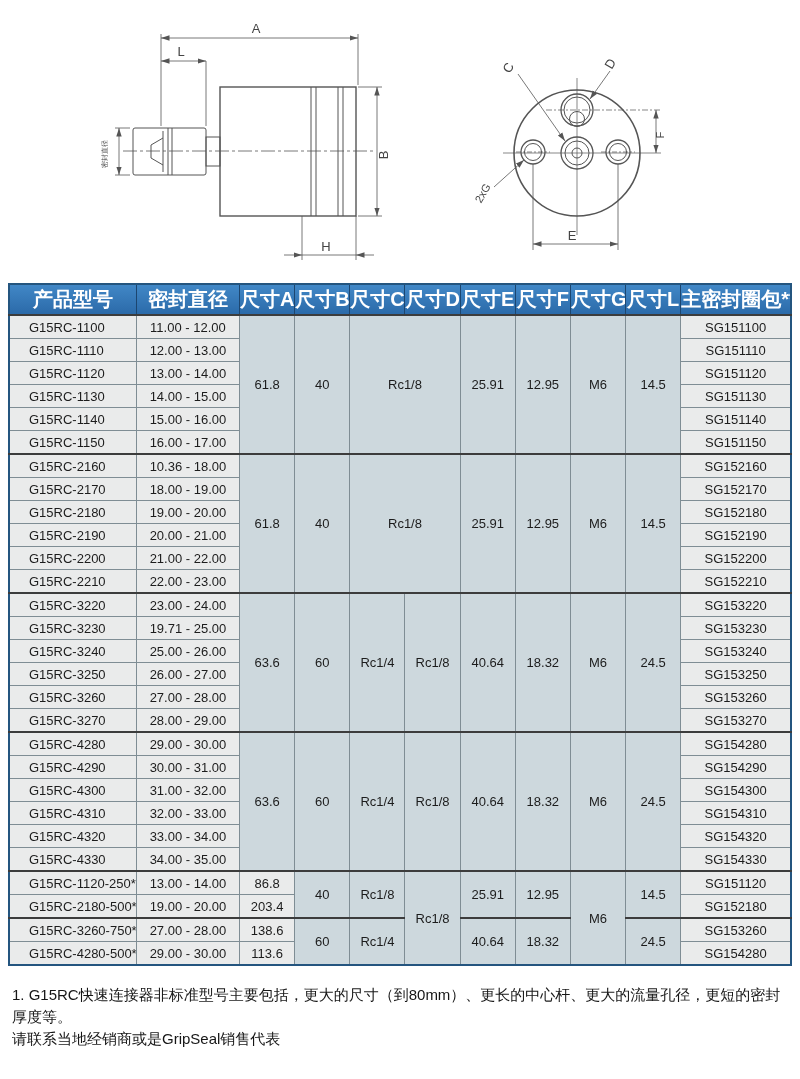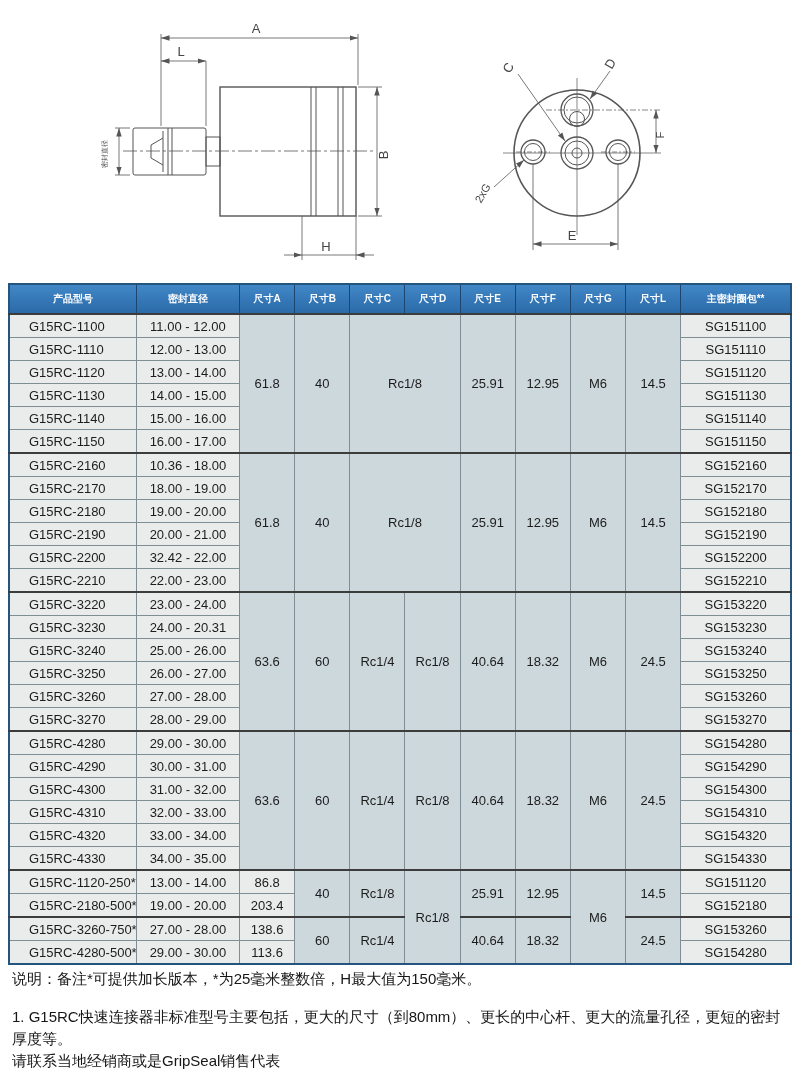--- a/index.html
+++ b/index.html
@@ -20,21 +20,21 @@
   .sealtxt{font-size:7px;}
 
   
   .spec-table-wrap{position:absolute;left:8px;top:283px;width:784px;}
   table.spec{
     border-collapse:collapse;table-layout:fixed;width:784px;
     border:2px solid #24557f;
   }
   table.spec th{
     background:linear-gradient(180deg,#4187c6 0%,#2b6aa9 100%);
-    color:#ffffff;font-weight:bold;font-size:10px;
+    color:#ffffff;font-weight:bold;font-size:20px;
     border:1px solid #1c4670;height:26px;padding:1px 0;
     white-space:nowrap;overflow:hidden;
   }
   table.spec td{
     border:1px solid #7f8d94;height:22px;padding:0 2px;
     font-size:13px;color:#1c1c1c;text-align:center;
     white-space:nowrap;overflow:hidden;
   }
   table.spec td.plain{background:#eaebeb;}
   table.spec td.merged{background:#cdd8dd;text-align:center;}
@@ -244,21 +244,21 @@
             <td class="plain">19.00 - 20.00</td>
             <td class="plain">SG152180</td>
           </tr>
           <tr>
             <td class="plain model">G15RC-2190</td>
             <td class="plain">20.00 - 21.00</td>
             <td class="plain">SG152190</td>
           </tr>
           <tr>
             <td class="plain model">G15RC-2200</td>
-            <td class="plain">32.42 - 22.00</td>
+            <td class="plain">21.00 - 22.00</td>
             <td class="plain">SG152200</td>
           </tr>
           <tr>
             <td class="plain model">G15RC-2210</td>
             <td class="plain">22.00 - 23.00</td>
             <td class="plain">SG152210</td>
           </tr>
           <tr class="group-start">
             <td class="plain model">G15RC-3220</td>
             <td class="plain">23.00 - 24.00</td>
@@ -267,21 +267,21 @@
             <td class="merged" rowspan="6">Rc1/4</td>
             <td class="merged" rowspan="6">Rc1/8</td>
             <td class="merged" rowspan="6">40.64</td>
             <td class="merged" rowspan="6">18.32</td>
             <td class="merged" rowspan="6">M6</td>
             <td class="merged" rowspan="6">24.5</td>
             <td class="plain">SG153220</td>
           </tr>
           <tr>
             <td class="plain model">G15RC-3230</td>
-            <td class="plain">24.00 - 20.31</td>
+            <td class="plain">19.71 - 25.00</td>
             <td class="plain">SG153230</td>
           </tr>
           <tr>
             <td class="plain model">G15RC-3240</td>
             <td class="plain">25.00 - 26.00</td>
             <td class="plain">SG153240</td>
           </tr>
           <tr>
             <td class="plain model">G15RC-3250</td>
             <td class="plain">26.00 - 27.00</td>
@@ -369,19 +369,18 @@
             <td class="plain model">G15RC-4280-500*</td>
             <td class="plain">29.00 - 30.00</td>
             <td class="plain">113.6</td>
             <td class="plain">SG154280</td>
           </tr>
         </tbody>
     </table>
   </div>
 
   <div class="notes">
-    <div>说明：备注*可提供加长版本，*为25毫米整数倍，H最大值为150毫米。</div>
     <div class="gap"></div>
     <div>1. G15RC快速连接器非标准型号主要包括，更大的尺寸（到80mm）、更长的中心杆、更大的流量孔径，更短的密封厚度等。</div>
     <div>请联系当地经销商或是GripSeal销售代表</div>
   </div>
 
 </div>
 
 </body></html>

